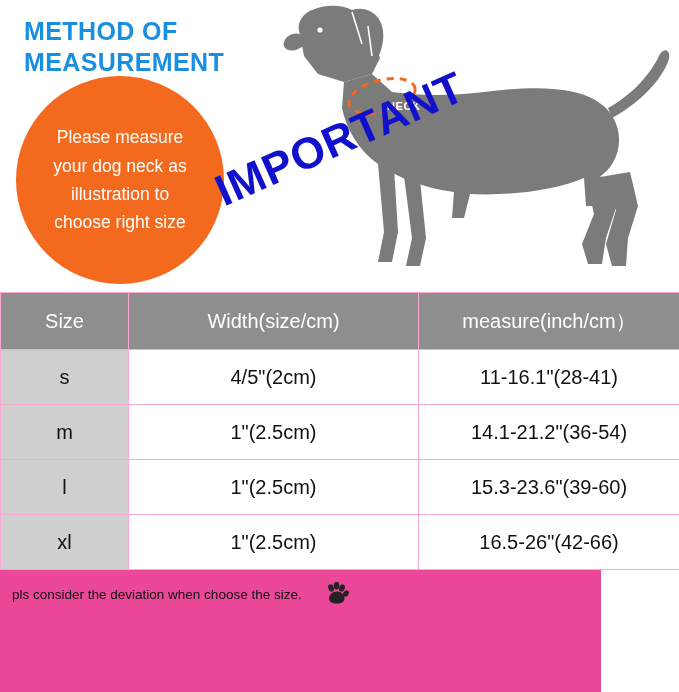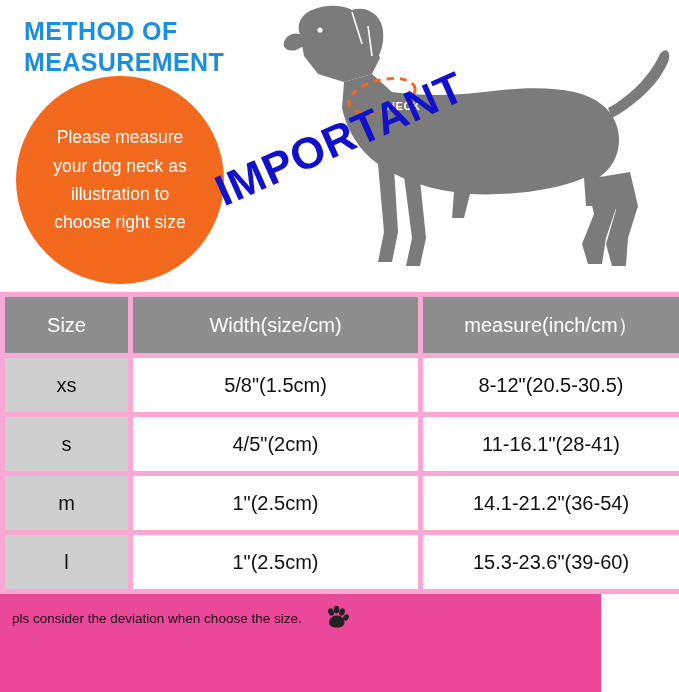--- a/index.html
+++ b/index.html
@@ -91,21 +91,21 @@
     z-index: 6;
   }
 
   
   table.size-table {
     border-collapse: collapse;
     width: 679px;
     table-layout: fixed;
   }
   table.size-table td, table.size-table th {
-    border: 5px solid #f9a8d4;
+    border: 1px solid #f9a8d4;
     height: 54px;
     text-align: center;
     vertical-align: middle;
     font-size: 20px;
     font-weight: normal;
     color: #111111;
     padding: 0;
   }
   table.size-table thead th {
     background: #8e8e8e;
@@ -208,38 +208,38 @@
     </colgroup>
     <thead>
       <tr>
         <th>Size</th>
         <th>Width(size/cm)</th>
         <th>measure(inch/cm）</th>
       </tr>
     </thead>
     <tbody>
       <tr>
-        <td class="cell-size">xs</td>
-        <td class="cell-val">5/8"(1.5cm)</td>
-        <td class="cell-val">8-12"(20.5-30.5)</td>
-      </tr>
-      <tr>
         <td class="cell-size">s</td>
         <td class="cell-val">4/5"(2cm)</td>
         <td class="cell-val">11-16.1"(28-41)</td>
       </tr>
       <tr>
         <td class="cell-size">m</td>
         <td class="cell-val">1"(2.5cm)</td>
         <td class="cell-val">14.1-21.2"(36-54)</td>
       </tr>
       <tr>
         <td class="cell-size">l</td>
         <td class="cell-val">1"(2.5cm)</td>
         <td class="cell-val">15.3-23.6"(39-60)</td>
+      </tr>
+      <tr>
+        <td class="cell-size">xl</td>
+        <td class="cell-val">1"(2.5cm)</td>
+        <td class="cell-val">16.5-26"(42-66)</td>
       </tr>
     </tbody>
   </table>
 
   <div class="footer">
     <span class="footer-note">pls consider the deviation when choose the size.</span>
     <span class="paw">
       <svg width="26" height="24" viewBox="0 0 26 24">
         <ellipse cx="7" cy="6" rx="2.8" ry="3.8" fill="#222" transform="rotate(-18 7 6)"></ellipse>
         <ellipse cx="12.5" cy="3.6" rx="2.8" ry="3.9" fill="#222"></ellipse>

